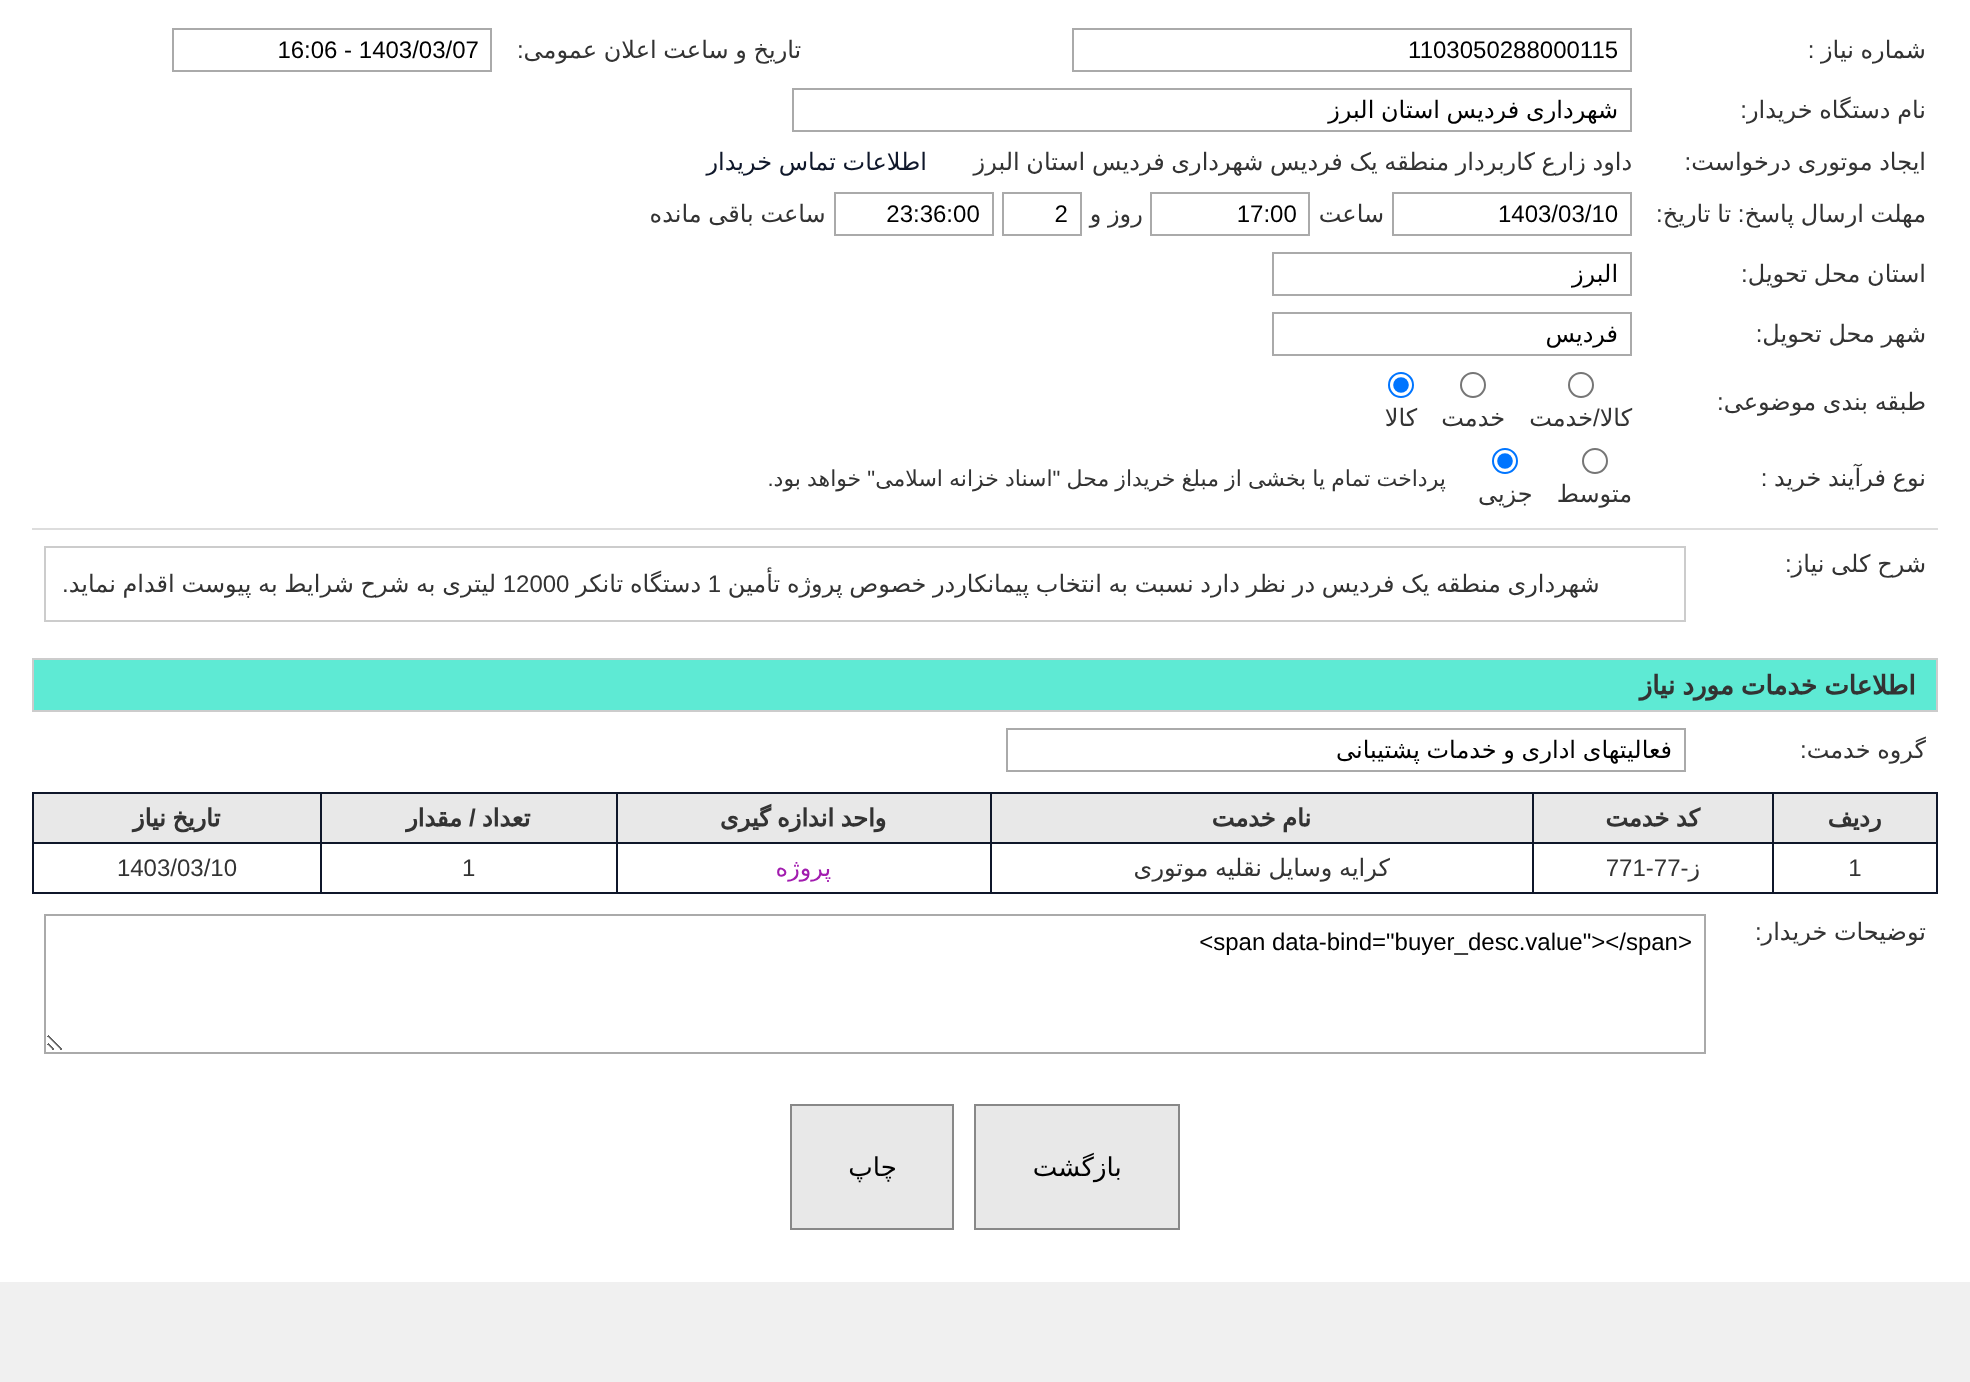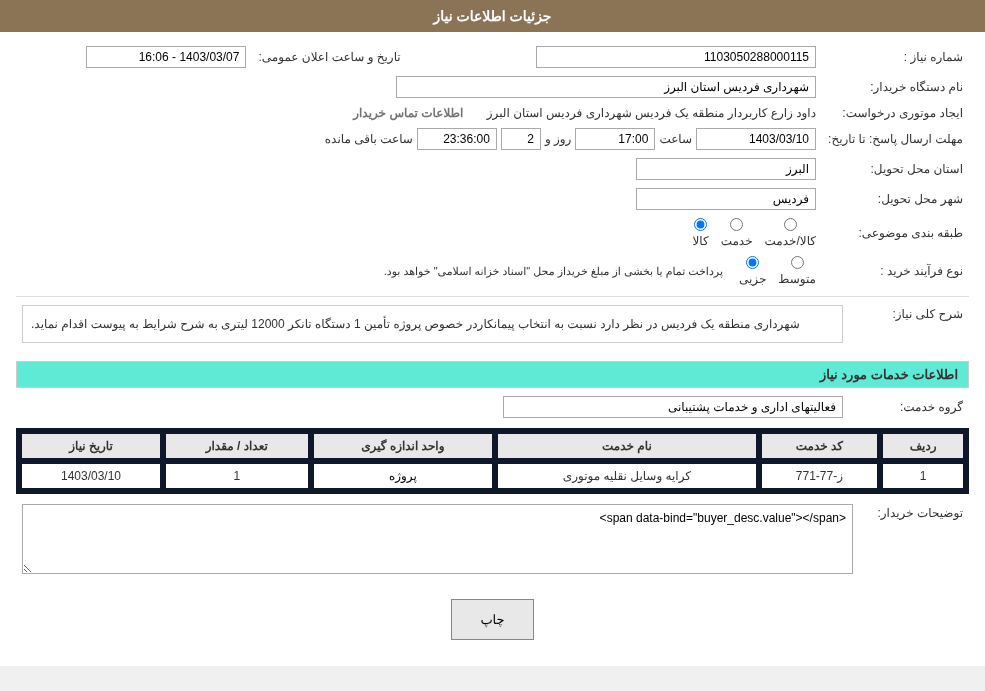--- a/index.html
+++ b/index.html
@@ -52,21 +52,21 @@
       background: #fff;
       padding: 3px 6px;
       font-size: 12px;
       font-family: Tahoma, Arial, sans-serif;
       direction: rtl;
     }
     .input-wide { width: 280px; }
     .input-medium { width: 180px; }
     .input-date { width: 120px; }
     .input-time { width: 80px; }
-    .link-blue { color: #737373; text-decoration: none; cursor: pointer; font-weight: bold; }
+    .link-blue { color: #0f172a; text-decoration: none; cursor: pointer; }
     .inline-group { display: inline-flex; align-items: center; gap: 4px; }
     .radio-group { display: inline-flex; align-items: center; gap: 12px; }
     .radio-item { display: inline-flex; align-items: center; gap: 3px; flex-direction: column; }
     .section-title {
       background: #5eead4;
       border: 1px solid #ccc;
       padding: 5px 10px;
       font-weight: bold;
       font-size: 13px;
       margin: 8px 0 4px 0;
@@ -81,21 +81,21 @@
       text-align: left;
       margin-bottom: 6px;
     }
     .services-table {
       width: 100%;
       border-collapse: collapse;
       margin-bottom: 6px;
       font-size: 12px;
     }
     .services-table th, .services-table td {
-      border: 6px solid #0f172a;
+      border: 1px solid #0f172a;
       padding: 5px 8px;
       text-align: center;
     }
     .services-table th {
       background: #e8e8e8;
       font-weight: bold;
     }
     .services-table tr:nth-child(even) td {
       background: #f9f9f9;
     }
@@ -113,52 +113,49 @@
       vertical-align: top;
     }
     .button-row {
       text-align: center;
       padding: 12px 0 16px 0;
       display: flex;
       justify-content: center;
       gap: 10px;
     }
     .btn {
-      padding: 12px 28px;
+      padding: 23px 28px;
       font-size: 13px;
       font-family: Tahoma, Arial, sans-serif;
       cursor: pointer;
       border: 1px solid #888;
       background: #f0f0f0;
     }
     .btn-print {
       background: #e8e8e8;
     }
     .btn-back {
       background: #e8e8e8;
     }
     .divider {
       border: none;
       border-top: 1px solid #ddd;
       margin: 4px 0;
     }
     .service-link {
-      color: #000000;
+      color: #a21caf;
       text-decoration: none;
     }
     .row-striped { background: #fff; }
   </style>
 </head>
 <body>
 
 <div class="page-wrapper">
 
-  <div class="header-bar">
-    <span>جزئیات اطلاعات نیاز</span>
-  </div>
 
   <div class="main-content">
 
     <table class="info-table">
 
       <tbody>
           <tr>
         <td class="label-cell">شماره نیاز :</td>
         <td class="value-cell">
           <input class="input-box input-wide" type="text" value="1103050288000115" readonly="" style="">
@@ -313,17 +310,18 @@
           <tr class="buyer-desc-row">
         <td class="label-cell" style="vertical-align:top; padding-top:6px; width:110px;">توضیحات خریدار:</td>
         <td class="value-cell">
           <textarea class="textarea-box" readonly="" style="">&lt;span data-bind="buyer_desc.value"&gt;&lt;/span&gt;</textarea>
         </td>
       </tr>
     </tbody>
       </table>
 
     <div class="button-row">
+      <button class="btn btn-back">بازگشت</button>
       <button class="btn btn-print">چاپ</button>
     </div>
 
   </div>
 </div>
 
 </body></html>

